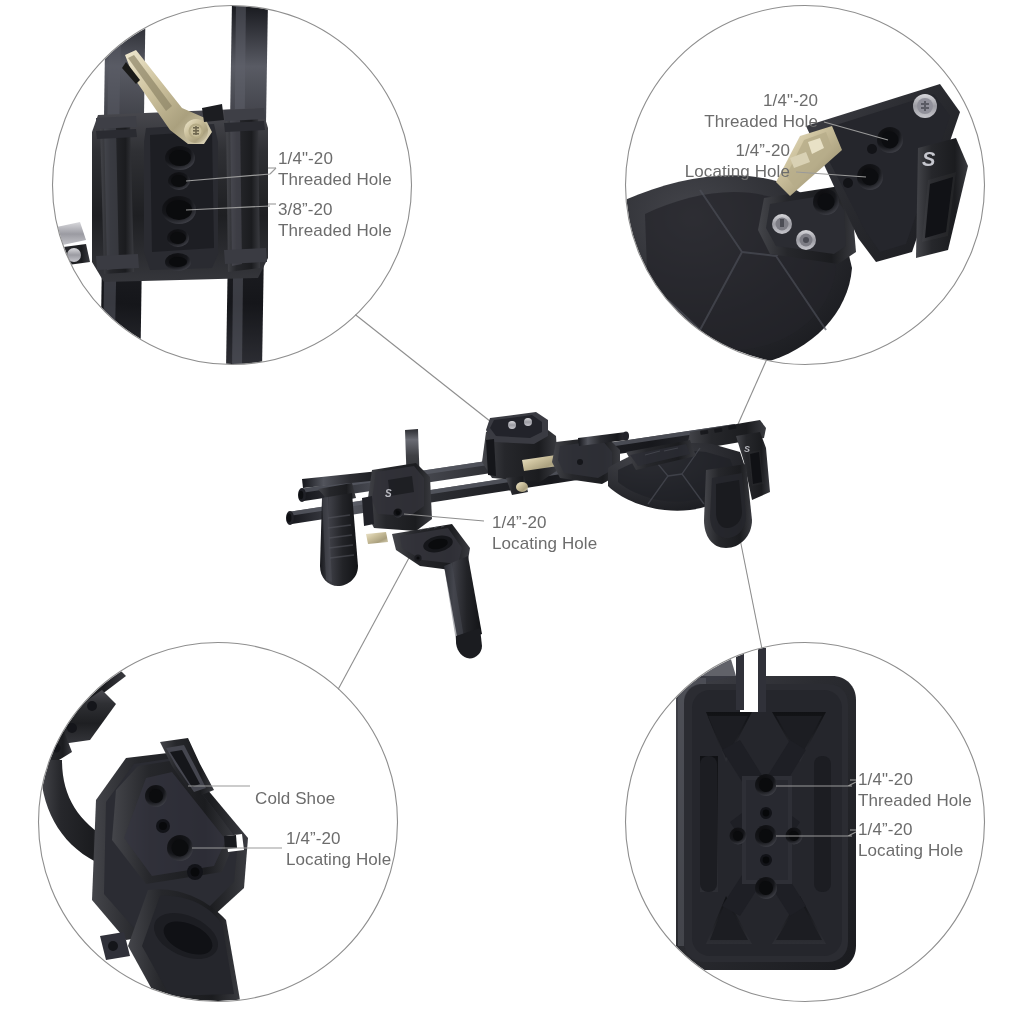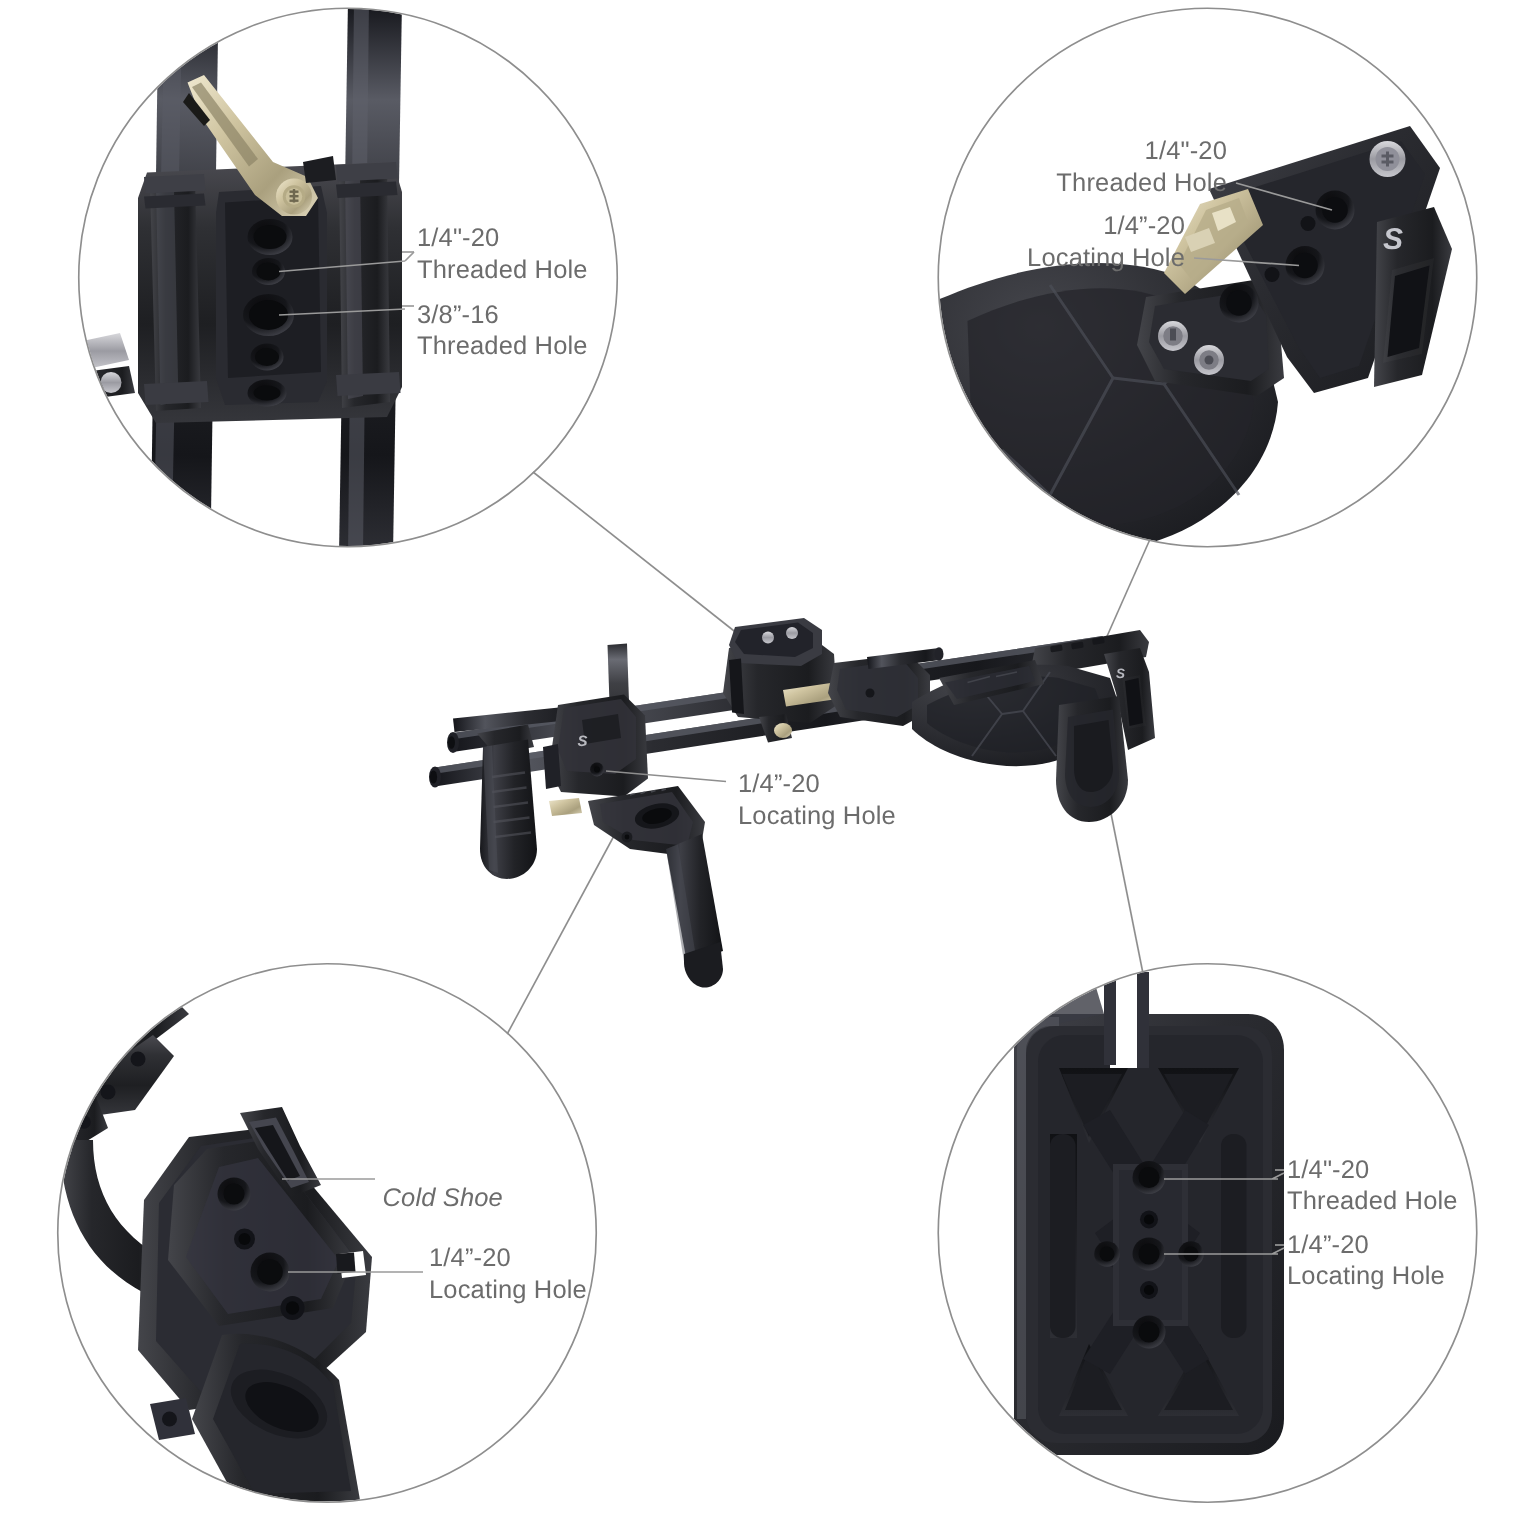--- a/index.html
+++ b/index.html
@@ -498,32 +498,32 @@
   <g stroke="#9a9a9a" stroke-width="1.1" fill="none">
     <path d="M776 786 L 852 786 M848 786 L 856 782"></path>
     <path d="M776 836 L 852 836 M848 836 L 856 832"></path>
     <path d="M850 780 L 856 780"></path>
     <path d="M850 830 L 856 830"></path>
   </g>
 </svg>
 
 <div class="cl-label left" style="left:278px; top:148px;">1/4"-20
 Threaded Hole</div>
-<div class="cl-label left" style="left:278px; top:199px;">3/8”-16
+<div class="cl-label left" style="left:278px; top:199px;">3/8”-20
 Threaded Hole</div>
 
 <div class="cl-label right" style="left:618px; top:90px; width:200px;">1/4"-20
 Threaded Hole</div>
 <div class="cl-label right" style="left:590px; top:140px; width:200px;">1/4”-20
 Locating Hole</div>
 
 <div class="cl-label left" style="left:492px; top:512px;">1/4”-20
 Locating Hole</div>
 
-<div class="cl-label left" style="left:255px; top:788px;font-style:italic;">Cold Shoe</div>
+<div class="cl-label left" style="left:255px; top:788px;">Cold Shoe</div>
 <div class="cl-label left" style="left:286px; top:828px;">1/4”-20
 Locating Hole</div>
 
 <div class="cl-label left" style="left:858px; top:769px;">1/4"-20
 Threaded Hole</div>
 <div class="cl-label left" style="left:858px; top:819px;">1/4”-20
 Locating Hole</div>
 
 </div>
 

